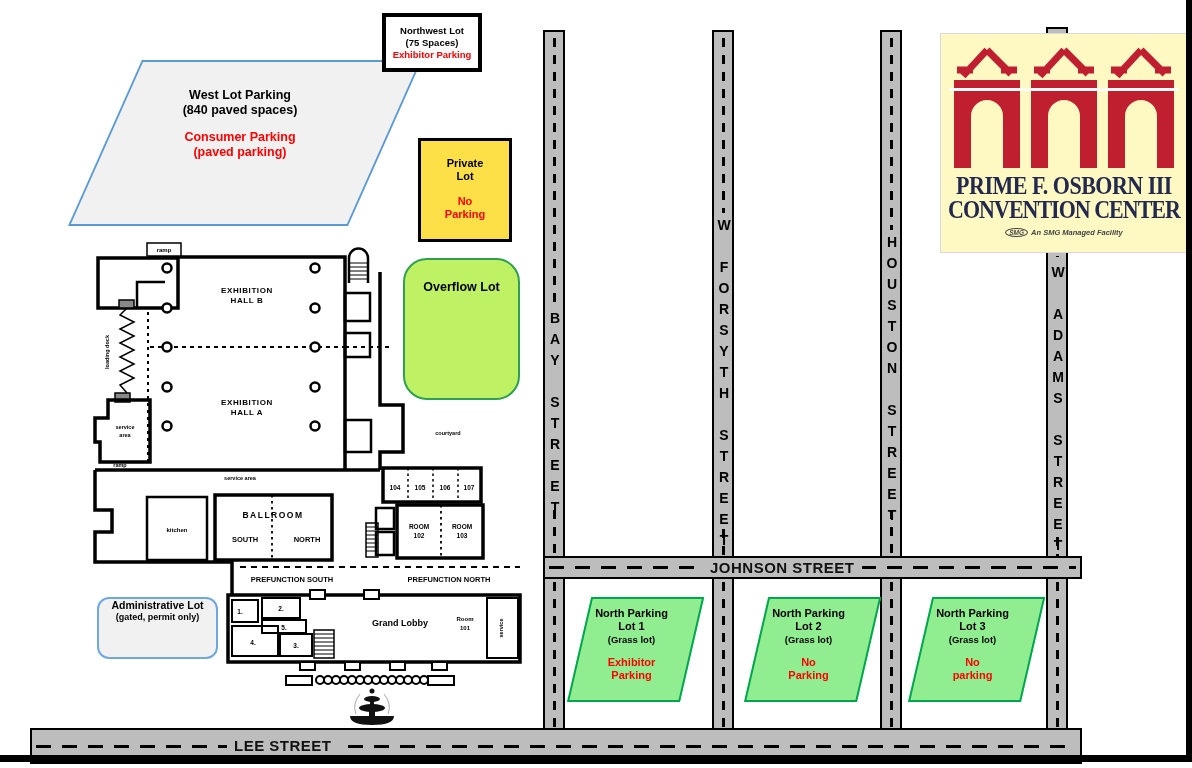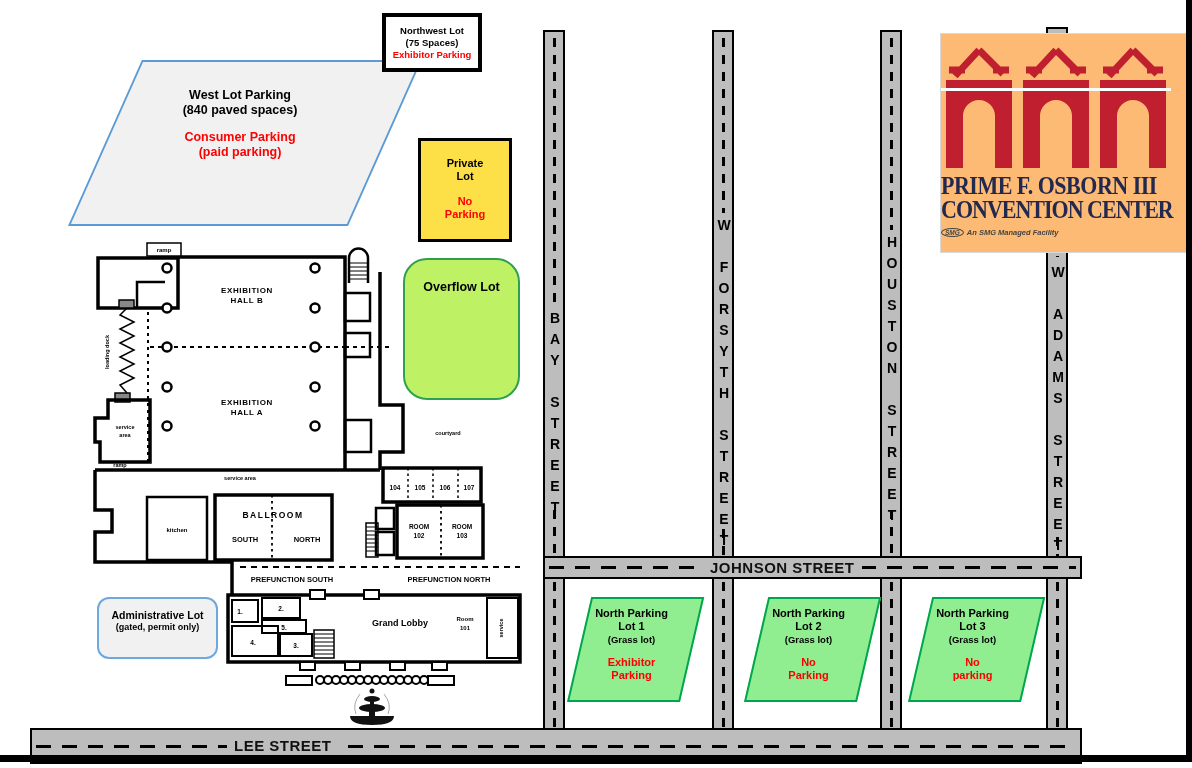--- a/index.html
+++ b/index.html
@@ -25,30 +25,30 @@
   #west-lot{left:68px;top:60px;width:280px;height:166px;}
   #west-lot .bg{background:#F1F1F1;border:2px solid #5B9BD5;transform:skewX(-24deg);transform-origin:0 100%;}
   #west-lot .txt{padding:28px 0 0 64px;font-weight:bold;font-size:12.5px;line-height:15px;}
   #nw-lot{left:382px;top:13px;width:100px;height:59px;background:#fff;border:4px solid #000;z-index:6;
           font-weight:bold;font-size:9.5px;line-height:12px;padding-top:8px;}
   #private-lot{left:418px;top:138px;width:94px;height:104px;background:#fde047;border:3px solid #000;
           font-weight:bold;font-size:11px;line-height:13px;padding-top:16px;}
   #overflow-lot{left:403px;top:258px;width:117px;height:142px;background:#bef264;border:2.5px solid #2FA050;
           border-radius:24px;font-weight:bold;font-size:12.5px;padding-top:20px;}
   #admin-lot{left:97px;top:597px;width:121px;height:62px;background:#F1F1F1;border:2px solid #6FA8DC;
-          border-radius:12px;font-weight:bold;padding-top:10px;font-size:10.5px;line-height:12px;}
+          border-radius:12px;font-weight:bold;padding-top:0;font-size:10.5px;line-height:12px;}
   #admin-lot .sub{font-size:9px;}
   .nlot{width:113px;height:105px;top:597px;}
   .nlot .bg{background:#90EE90;border:2px solid #00A550;transform:skewX(-13deg);transform-origin:0 100%;}
   .nlot .txt{padding:10px 0 0 16px;font-weight:bold;font-size:11px;line-height:13px;}
   .nlot .sub{font-size:9.5px;}
   #nlot1{left:567px;} #nlot2{left:744px;} #nlot3{left:908px;}
   
-  #logo{position:absolute;left:940px;top:33px;width:246px;height:218px;background:#fdba74;
-        border:1px solid #D9D9D9;z-index:6;text-align:left;}
+  #logo{position:absolute;left:940px;top:33px;width:246px;height:218px;background:#fef9c3;
+        border:1px solid #D9D9D9;z-index:6;text-align:center;}
   #logo .l1{font-family:"Liberation Serif",serif;font-weight:bold;color:#23284F;
             font-size:22px;letter-spacing:-0.5px;line-height:24px;transform:scaleY(1.15);margin-top:2px;}
   #logo .l2{font-family:"Liberation Serif",serif;font-weight:bold;color:#23284F;
             font-size:22px;letter-spacing:-1px;line-height:24px;transform:scaleY(1.15);}
   #logo .tag{margin-top:6px;font-size:7.5px;font-style:italic;font-weight:bold;color:#444;}
   #logo .smg{display:inline-block;border:1px solid #444;border-radius:50%;padding:0 3px;
              font-size:6.5px;font-weight:bold;font-style:italic;margin-right:3px;}
   
   #bottom-bar{position:absolute;left:0;top:755px;width:1192px;height:7px;background:#000;z-index:7;}
   #right-bar{position:absolute;left:1186px;top:0;width:6px;height:762px;background:#000;z-index:7;}
@@ -235,21 +235,21 @@
   <div class="hname" style="left:195px;">LEE STREET</div>
 </div>
 
 <div class="lot" id="west-lot">
   <div class="bg"></div>
   <div class="txt">
     <div>West Lot Parking</div>
     <div>(840 paved spaces)</div>
     <div class="gap12"></div>
     <div class="red">Consumer Parking</div>
-    <div class="red">(paid parking)</div>
+    <div class="red">(paved parking)</div>
   </div>
 </div>
 
 <div class="lot" id="nw-lot">
   <div>Northwest Lot</div>
   <div>(75 Spaces)</div>
   <div class="red">Exhibitor Parking</div>
 </div>
 
 <div class="lot" id="private-lot">

